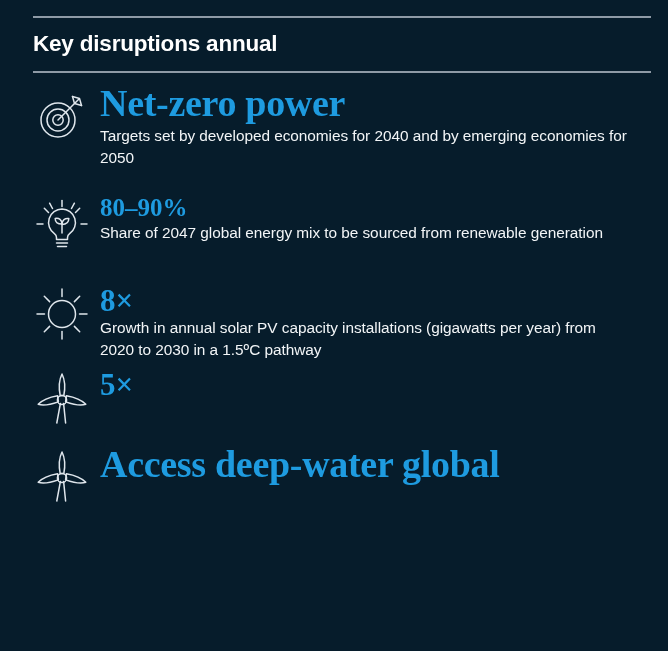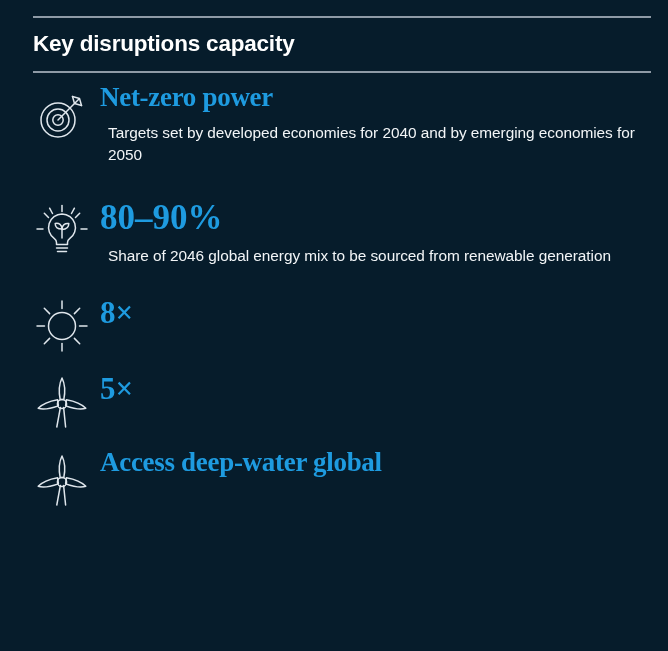--- a/index.html
+++ b/index.html
@@ -78,39 +78,39 @@
 
   .item-heading {
     color: #1e9be0;
     font-family: "Liberation Serif", "DejaVu Serif", serif;
     font-weight: bold;
     line-height: 1.0;
     margin: 0;
     white-space: nowrap;
   }
   .item-heading.words {
-    font-size: 27px;
+    font-size: 38px;
     letter-spacing: -0.3px;
     padding-bottom: 3px;
   }
   .item-heading.figure {
-    font-size: 35px;
+    font-size: 25px;
     letter-spacing: 0px;
     padding-bottom: 2px;
   }
   .item-heading.figure-small {
     font-size: 31px;
     padding-bottom: 1px;
   }
 
   .item-desc {
     color: #f2f5f7;
     font-size: 15.4px;
     line-height: 1.42;
-    margin: 8px;
+    margin: 0;
     max-width: 530px;
     letter-spacing: -0.05px;
   }
 
   
   .item.i0 { margin-top: 0px; }
   .item.i1 { margin-top: 26px; }
   .item.i2 { margin-top: 22px; }
   .item.i3 { margin-top: 8px; }
   .item.i4 { margin-top: 8px; }
@@ -121,21 +121,21 @@
   .item.i3 .item-icon { padding-top: 2px; }
   .item.i4 .item-icon { padding-top: 4px; }
 </style>
 </head>
 <body>
 
 <div class="panel">
 
   <div class="header-block">
     <div class="rule top"></div>
-    <h1 class="page-title">Key disruptions capacity</h1>
+    <h1 class="page-title">Key disruptions annual</h1>
     <div class="rule bottom"></div>
   </div>
 
   <div class="items">
 
     <div class="item i0">
       <div class="item-icon">
         <svg width="56" height="56" viewBox="0 0 56 56" fill="none" stroke="#dfe6ec" stroke-width="1.5" stroke-linecap="round" stroke-linejoin="round">
           <circle cx="24" cy="32" r="17"></circle>
           <circle cx="24" cy="32" r="11"></circle>
@@ -164,40 +164,41 @@
           <path d="M28 12 a13.5 13.5 0 0 0 -7.6 24.6 c1.4 1 2.1 2.3 2.1 3.8 v2.1 h11 v-2.1 c0 -1.5 0.7 -2.8 2.1 -3.8 A13.5 13.5 0 0 0 28 12 z"></path>
           <path d="M22.5 46 h11"></path>
           <path d="M23.5 49.5 h9"></path>
           <path d="M28 36 V24.5"></path>
           <path d="M28 27 c-5 0 -6.8 -2.2 -6.8 -5.6 c3.8 -0.6 6.8 1.2 6.8 5.6 z"></path>
           <path d="M28 27.5 c5 0 6.8 -2.4 6.8 -5.9 c-3.8 -0.6 -6.8 1.4 -6.8 5.9 z"></path>
         </svg>
       </div>
       <div class="item-body">
         <div class="item-heading figure">80–90%</div>
-        <p class="item-desc">Share of 2046 global energy mix to be sourced from renewable generation</p>
+        <p class="item-desc">Share of 2047 global energy mix to be sourced from renewable generation</p>
       </div>
     </div>
 
     <div class="item i2">
       <div class="item-icon">
         <svg width="56" height="58" viewBox="0 0 56 58" fill="none" stroke="#dfe6ec" stroke-width="1.5" stroke-linecap="round" stroke-linejoin="round">
           <circle cx="28" cy="29" r="13.5"></circle>
           <path d="M28 11.5 V4"></path>
           <path d="M28 54 V46.5"></path>
           <path d="M10.5 29 H3"></path>
           <path d="M53 29 H45.5"></path>
           <path d="M15.6 16.6 L10.3 11.3"></path>
           <path d="M45.7 46.7 L40.4 41.4"></path>
           <path d="M40.4 16.6 L45.7 11.3"></path>
           <path d="M10.3 46.7 L15.6 41.4"></path>
         </svg>
       </div>
       <div class="item-body">
         <div class="item-heading figure-small">8×</div>
+        <p class="item-desc">Growth in annual solar PV capacity installations (gigawatts per year) from 2020 to 2030 in a 1.5ºC pathway</p>
       </div>
     </div>
 
     <div class="item i3">
       <div class="item-icon">
         <svg width="56" height="62" viewBox="0 0 56 62" fill="none" stroke="#dfe6ec" stroke-width="1.5" stroke-linecap="round" stroke-linejoin="round">
           <circle cx="28" cy="29" r="4.6"></circle>
           <path d="M26.2 24.6 C24.6 16.5 25 9 28 3 c3 6 3.4 13.5 1.8 21.6 z"></path>
           <path d="M24.4 30.9 C16.6 33.6 9.6 35.2 4.2 33.3 c4.4 -4.6 11.3 -7.2 19.4 -8.6 z"></path>
           <path d="M31.6 30.9 C39.4 33.6 46.4 35.2 51.8 33.3 c-4.4 -4.6 -11.3 -7.2 -19.4 -8.6 z"></path>

